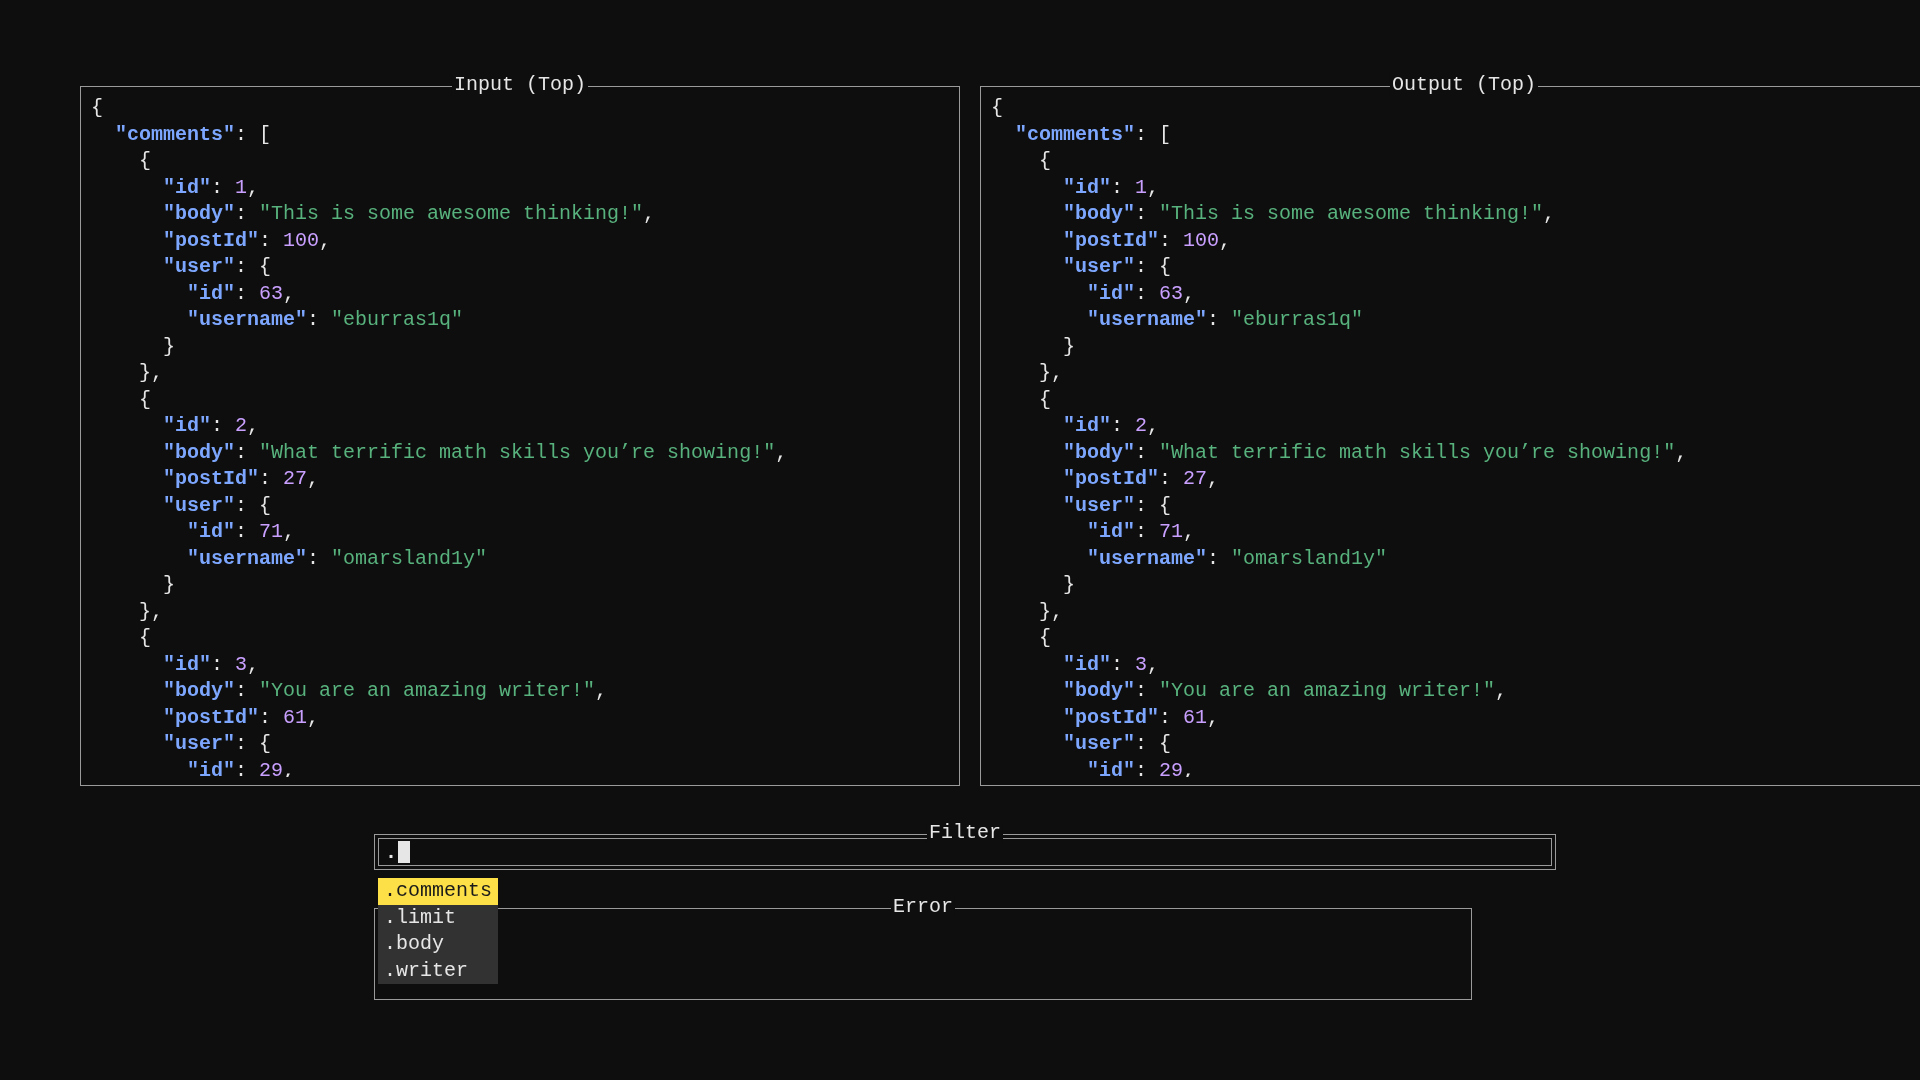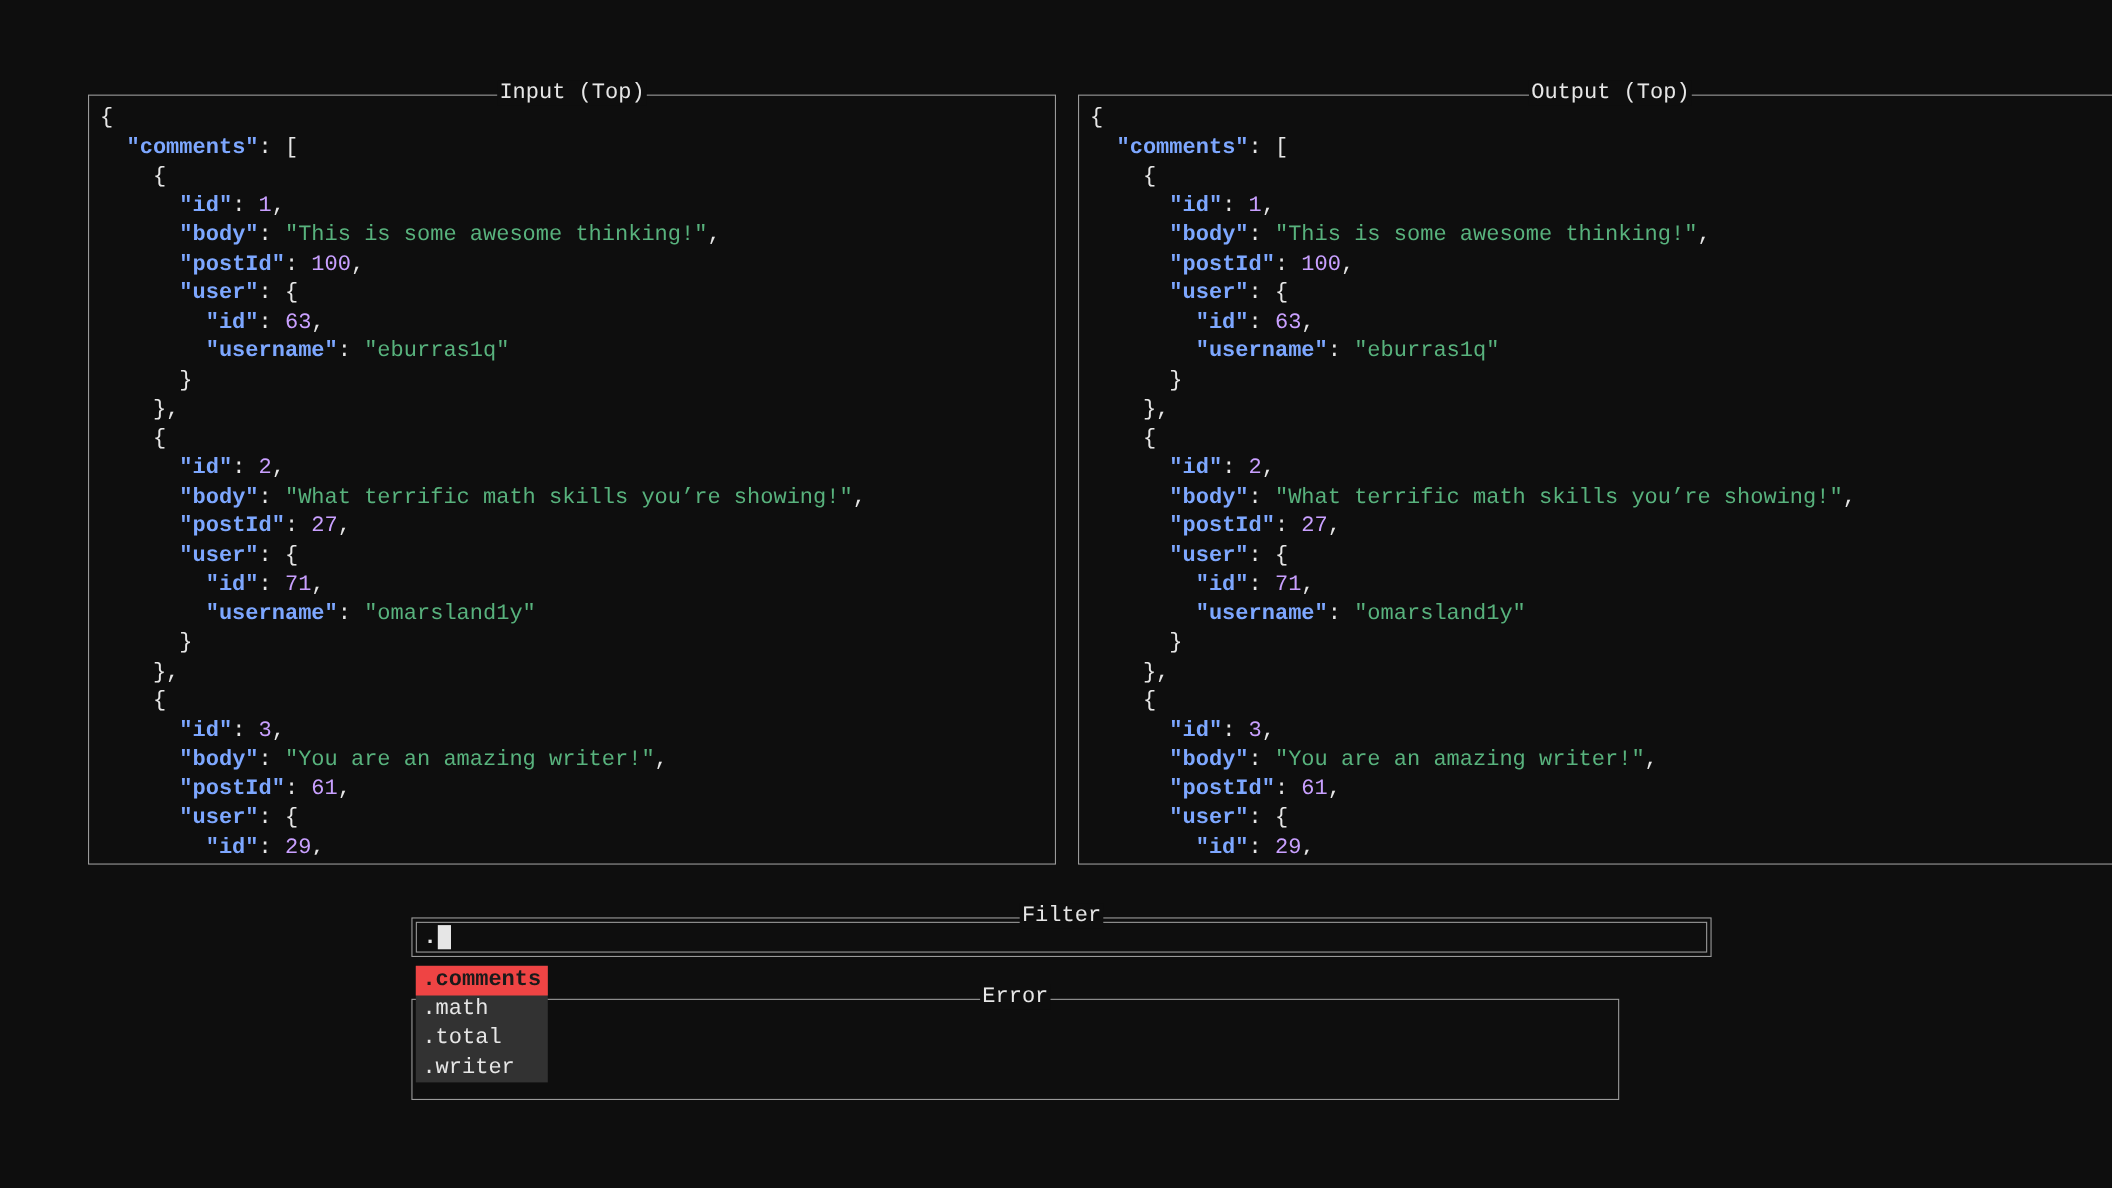--- a/index.html
+++ b/index.html
@@ -62,21 +62,21 @@
 
   
   #ac {
     position:absolute;
     background:#323232;
     color:#e6e6e6;
     line-height:26.5px;
     font-weight:500;
   }
   #ac .item { padding:0 6px 0 6px; white-space:pre; }
-  #ac .item.sel { background:#ef4444; color:#1a1a1a;font-weight:bold; }
+  #ac .item.sel { background:#fde047; color:#1a1a1a; }
 
   
 
 </style>
 </head>
 <body>
 <div class="stage">
 
 <div id="input-panel" class="panel" style="left: 80px; top: 86px; width: 880px; height: 700px;">
   <span class="title">Input (Top)</span>
@@ -147,18 +147,18 @@
   </div>
 </div>
 
 <div id="error-panel" class="panel" style="left: 374px; top: 908px; width: 1098px; height: 92px;">
   <span class="title">Error</span>
   <div class="body"></div>
 </div>
 
 <div id="ac" style="left: 378px; top: 878px;">
       <div class="item sel">.comments</div>
-      <div class="item">.math</div>
-      <div class="item">.total</div>
+      <div class="item">.limit</div>
+      <div class="item">.body</div>
       <div class="item">.writer</div>
     </div>
 
 </div>
 
 </body></html>

